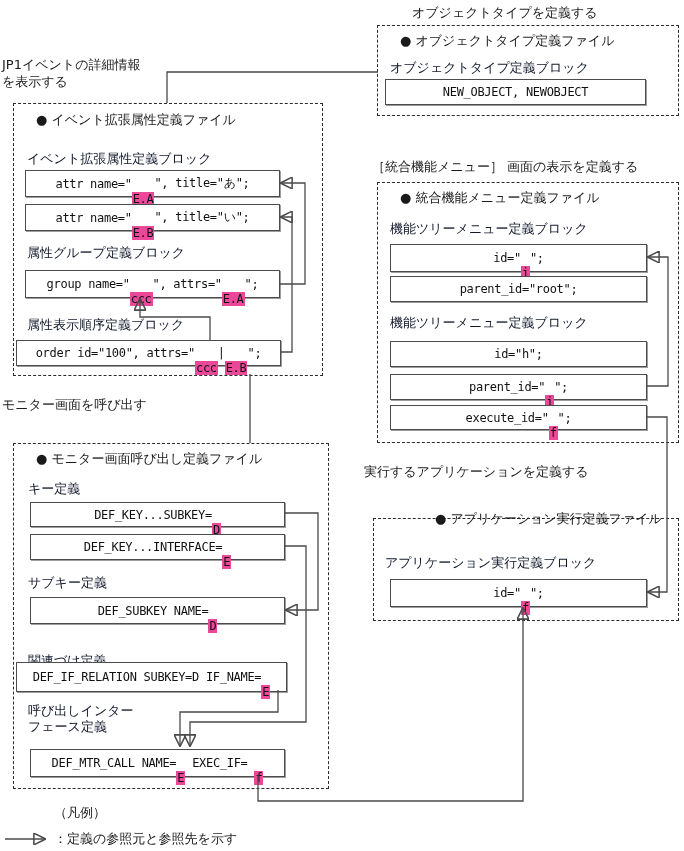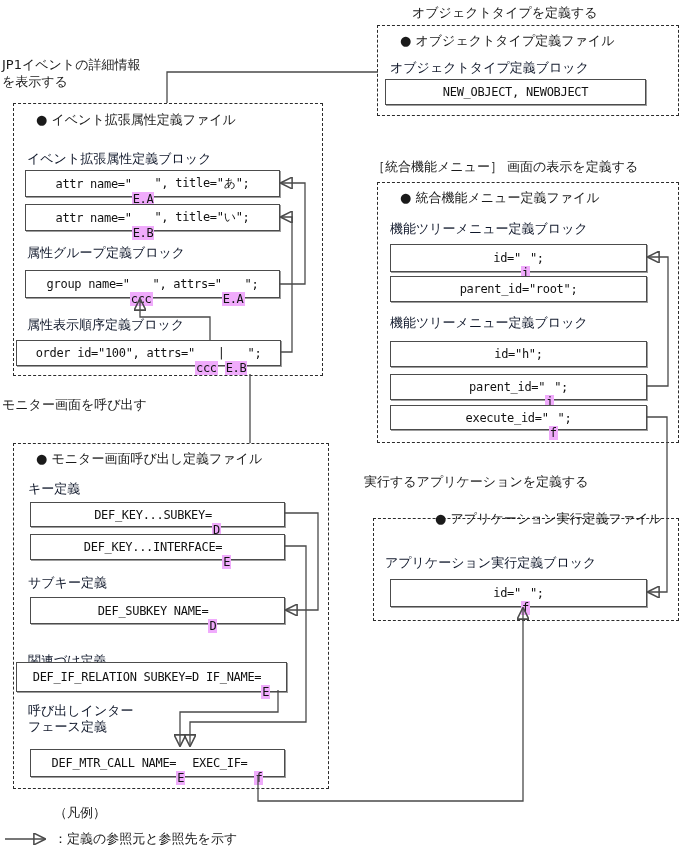--- a/index.html
+++ b/index.html
@@ -11,34 +11,34 @@
   .dashedbox{position:absolute;border:1px dashed #2b2b2b;background:#fff;}
   .filetitle{position:absolute;font-size:13px;white-space:pre;color:#1a1a1a;}
   .blocklabel{position:absolute;font-size:13px;white-space:pre;color:#0f172a;}
   .codebox{
     position:absolute;border:1px solid #4c4c4c;background:#fff;
     box-shadow:1px 1px 0 #9d9d9d;
     display:flex;align-items:center;justify-content:center;
     font-family:"DejaVu Sans Mono","Liberation Mono",monospace;
     font-size:12px;white-space:pre;letter-spacing:-0.3px;color:#111;
   }
-  .codebox .hl{background:#f0abfc;padding:0 1px;margin-top:30px;}
+  .codebox .hl{background:#ec4899;padding:0 1px;margin-top:30px;}
   svg.overlay{position:absolute;left:0;top:0;pointer-events:none;}
   svg.overlay path{fill:none;stroke:#4a4a4a;stroke-width:1.3;}
 </style>
 </head>
 <body>
 
 <div id="page">
 
   <div class="caption" style="left:372px;top:4px;margin-left:40px;">オブジェクトタイプを定義する</div>
   <div class="caption" style="left:2px;top:56px;"><span>JP1イベントの詳細情報</span><br><span>を表示する</span></div>
   <div class="caption" style="left:372px;top:158px;">［統合機能メニュー］ 画面の表示を定義する</div>
   <div class="caption" style="left:2px;top:396px;">モニター画面を呼び出す</div>
-  <div class="caption" style="left:364px;top:474px;font-family:Liberation Mono, monospace;">実行するアプリケーションを定義する</div>
+  <div class="caption" style="left:364px;top:463px;">実行するアプリケーションを定義する</div>
 
   <div class="dashedbox" style="left:377px;top:25px;width:300px;height:89px;"></div>
   <div class="filetitle" style="left:400px;top:32px;">● オブジェクトタイプ定義ファイル</div>
   <div class="blocklabel" style="left:390px;top:59px;">オブジェクトタイプ定義ブロック</div>
   <div class="codebox" style="left:385px;top:79px;width:259px;height:24px;"><span>NEW_OBJECT, NEWOBJECT</span></div>
 
   <div class="dashedbox" style="left:13px;top:103px;width:308px;height:271px;"></div>
   <div class="filetitle" style="left:36px;top:111px;">● イベント拡張属性定義ファイル</div>
   <div class="blocklabel" style="left:27px;top:150px;">イベント拡張属性定義ブロック</div>
   <div class="codebox" style="left:25px;top:170px;width:253px;height:25px;"><span>attr name="</span><span class="hl">E.A</span><span>", title="あ";</span></div>

